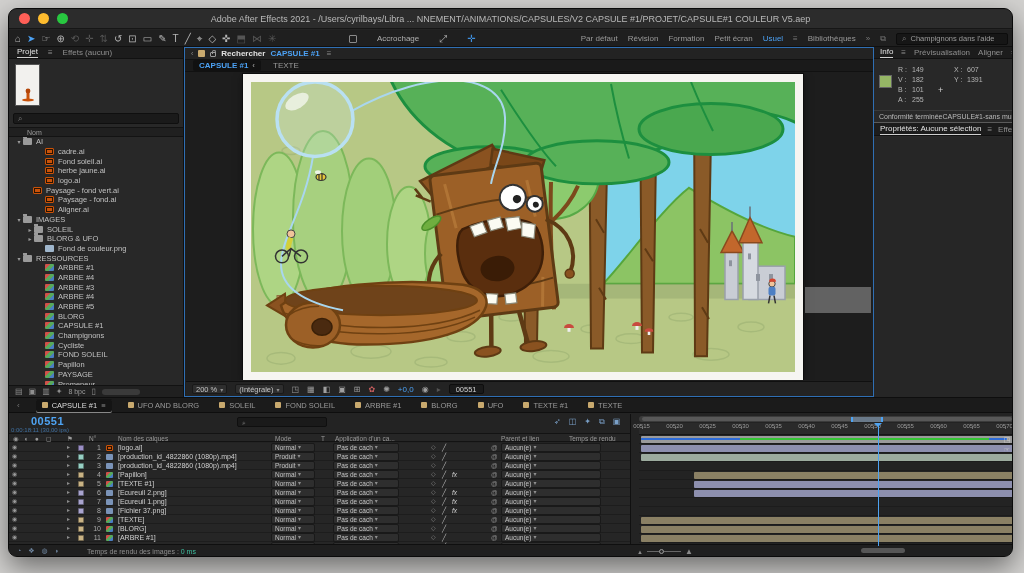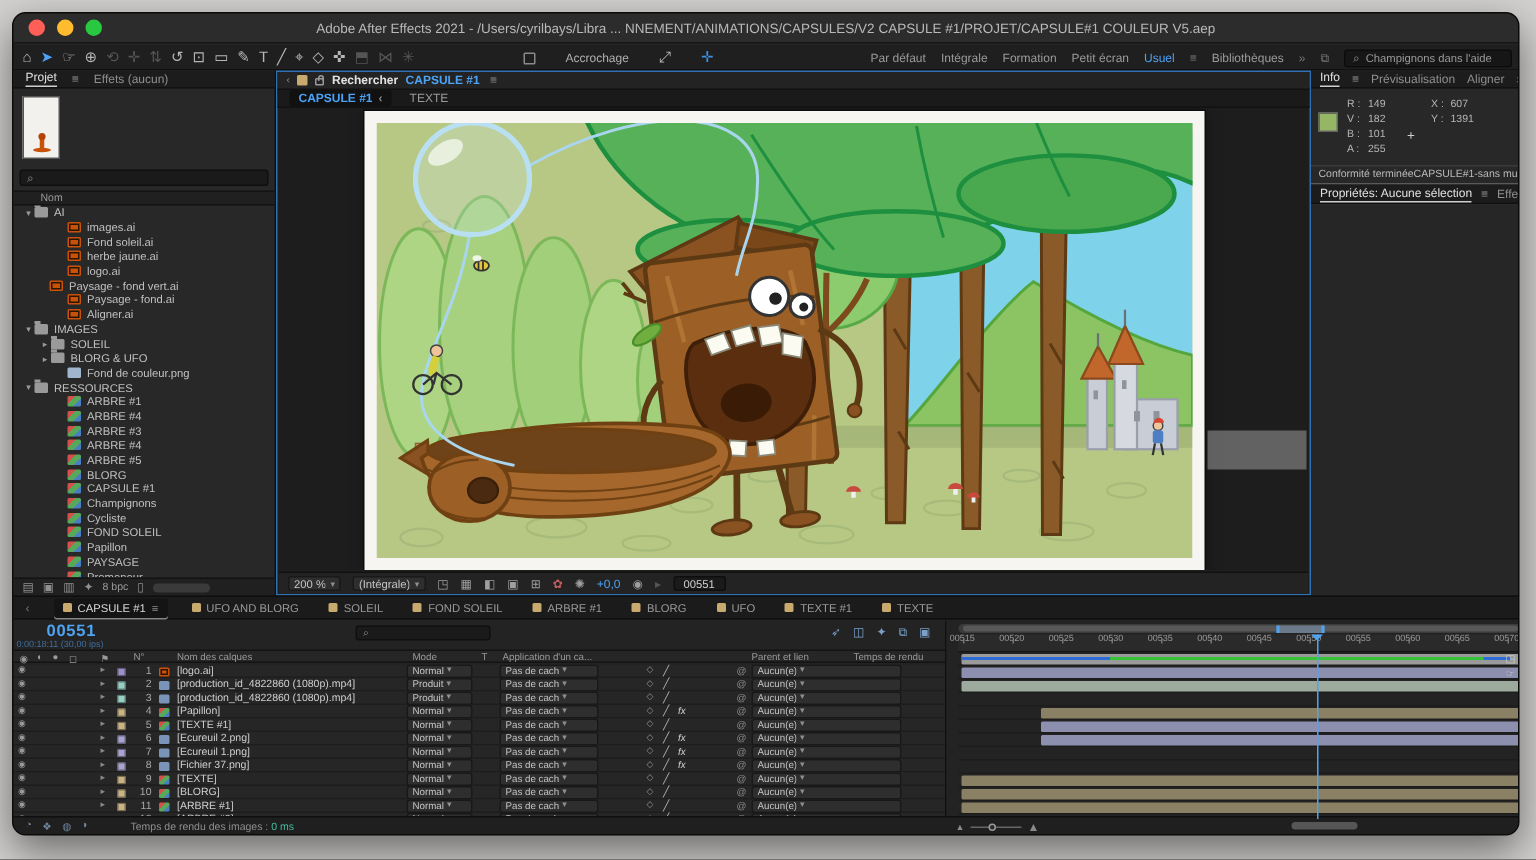--- a/index.html
+++ b/index.html
@@ -195,21 +195,21 @@
     <div class="snapwrap">
       <span class="cb"></span>
       <span>Accrochage</span>
       <span class="tool">⤢</span>
       <span class="tool" data-state="blue">✛</span>
     </div>
     <div class="wsbar">
       <span style="display:flex;gap:10px">
 
       <span class="ws" data-state="off">Par défaut</span>
-          <span class="ws" data-state="off">Intégrale</span>
+          <span class="ws" data-state="off">Révision</span>
           <span class="ws" data-state="off">Formation</span>
           <span class="ws" data-state="off">Petit écran</span>
           <span class="ws" data-state="active">Usuel</span>
           <span class="ws" data-state="dim">≡</span>
           <span class="ws" data-state="off">Bibliothèques</span>
           <span class="ws" data-state="dim">»</span>
           <span class="ws" data-state="dim">⧉</span>
         </span>
       <span class="helpsearch">
         <i class="mag">⌕</i>
@@ -243,21 +243,21 @@
 
           <div class="prow" style="padding-left: 6px;">
             <span class="exp">▾</span>
             <span class="pico" data-icon="folder"></span>
             <span class="plabel">AI</span>
           </div>
 
           <div class="prow" style="padding-left: 28px;">
             <span class="exp"></span>
             <span class="pico" data-icon="ai"></span>
-            <span class="plabel">images.ai</span>
+            <span class="plabel">cadre.ai</span>
           </div>
 
           <div class="prow" style="padding-left: 28px;">
             <span class="exp"></span>
             <span class="pico" data-icon="ai"></span>
             <span class="plabel">Fond soleil.ai</span>
           </div>
 
           <div class="prow" style="padding-left: 28px;">
             <span class="exp"></span>

